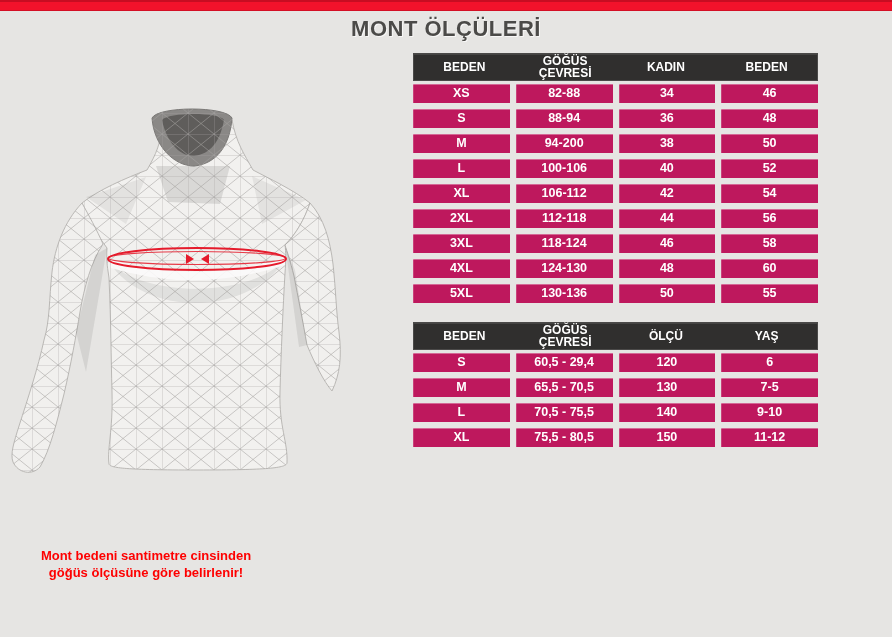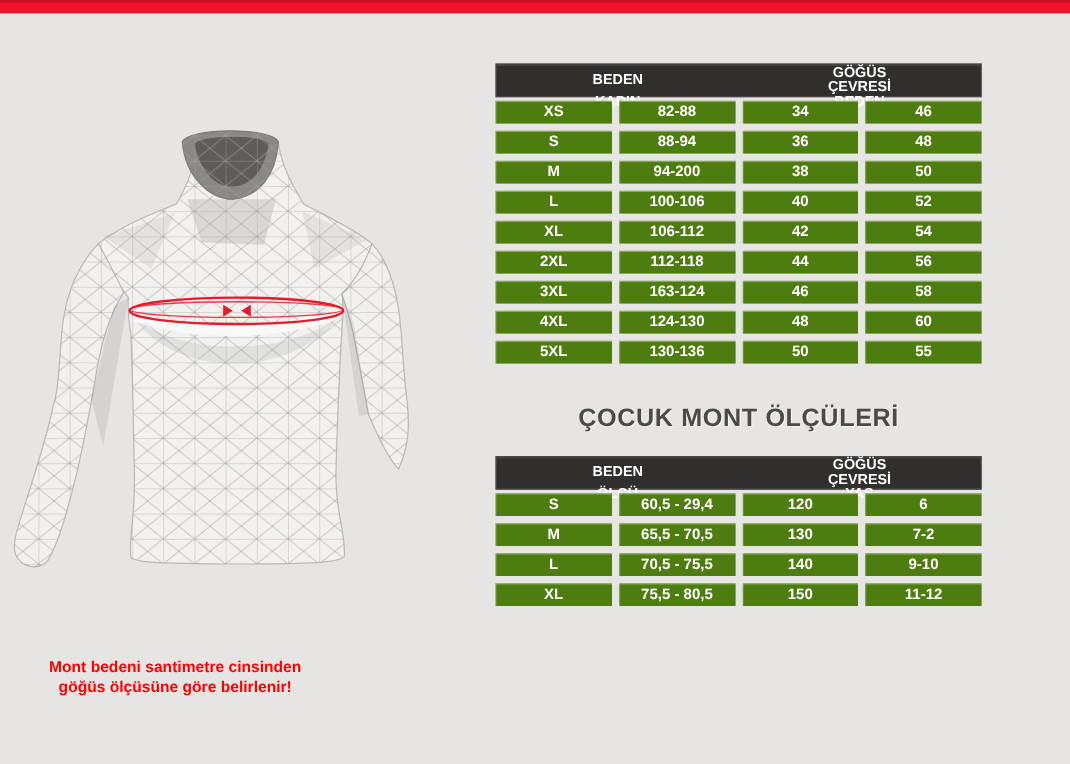--- a/index.html
+++ b/index.html
@@ -16,34 +16,34 @@
   }
   .main-title{
     position:absolute; left:0; top:16px; width:892px; margin:0;
     text-align:center; font-size:22px; font-weight:bold; color:#4b4a48;
     letter-spacing:.5px;
     text-shadow:1px 1px 0 rgba(255,255,255,.7);
   }
   .figure-wrap{ position:absolute; left:6px; top:92px; width:352px; height:385px; }
   .tables-col{ position:absolute; left:413px; top:53px; width:405px; }
   .t-head{
-    display:grid; grid-template-columns:repeat(2,1fr); align-items:center;
+    display:grid; grid-template-columns:repeat(4,1fr); align-items:center;
     height:28px; background:#302f2e; border:1px solid #4a4948; box-sizing:border-box;
     box-shadow:inset 0 1px 0 rgba(255,255,255,.1);
   }
   .t-hcell{
     text-align:center; color:#ffffff; font-weight:bold; font-size:12px;
     line-height:12px; white-space:pre-line;
   }
   .t-body{
     margin-top:3px; display:grid; grid-template-columns:repeat(4,1fr);
     column-gap:6px; row-gap:6px;
   }
   .t-cell{
-    height:19px; line-height:19px; background:#4d7c0f; text-align:center;
+    height:19px; line-height:19px; background:#be185d; text-align:center;
     color:#ffffff; font-weight:bold; font-size:12.5px;
     box-shadow:inset 0 1px 0 rgba(255,255,255,.35), inset 1px 0 0 rgba(255,255,255,.18);
   }
   .child-title{
     margin:34px 0 0 0; text-align:center; font-size:21px; font-weight:bold;
     color:#4b4a48; letter-spacing:.5px; text-shadow:1px 1px 0 rgba(255,255,255,.7);
   }
   .size-table-2{ margin-top:19px; }
   .red-note{
     position:absolute; left:8px; top:547px; width:276px;
@@ -55,20 +55,21 @@
     position:absolute; left:290px; top:543px; width:596px; margin:0;
     color:#757473; font-size:15.5px; line-height:22px;
   }
 </style>
 </head>
 <body>
 
 <div class="page">
   <div class="topbar"></div>
 
+  <h1 class="main-title">MONT ÖLÇÜLERİ</h1>
 
   <div class="figure-wrap">
     <svg width="352" height="385" viewBox="0 0 352 385">
       <defs>
         <pattern id="mesh" width="26" height="21" patternUnits="userSpaceOnUse">
           <path d="M0,0 H26 M0,0 V21 M0,0 L26,21 M26,0 L0,21" fill="none" stroke="#a3a19f" stroke-width="0.7" opacity="0.8"></path>
         </pattern>
         <clipPath id="bodyclip">
           <path d="M157,28 C155,52 150,62 141,78 C120,86 92,98 76,111 C82,128 92,144 101,156 C100,170 102,178 103,186 C105,230 105,265 106,300 C107,340 101,356 103,372 C104,376 120,378 191,378 C262,378 280,376 281,371 C282,350 273,335 274,300 C275,262 277,215 279,181 C280,168 280,160 279,153 C291,141 299,126 304,111 C288,98 262,86 247,78 C238,62 230,50 226,28 C213,40 168,40 157,28 Z"></path>
           <path d="M76,111 C58,130 49,155 46,180 C43,208 44,228 38,248 C32,276 22,306 13,334 C8,350 4,362 7,370 C12,381 26,384 34,375 C44,358 51,330 58,302 C65,272 70,244 74,220 C78,196 85,170 97,152 C91,138 82,122 76,111 Z"></path>
@@ -135,53 +136,52 @@
           <div class="t-cell">52</div>
           <div class="t-cell">XL</div>
           <div class="t-cell">106-112</div>
           <div class="t-cell">42</div>
           <div class="t-cell">54</div>
           <div class="t-cell">2XL</div>
           <div class="t-cell">112-118</div>
           <div class="t-cell">44</div>
           <div class="t-cell">56</div>
           <div class="t-cell">3XL</div>
-          <div class="t-cell">163-124</div>
+          <div class="t-cell">118-124</div>
           <div class="t-cell">46</div>
           <div class="t-cell">58</div>
           <div class="t-cell">4XL</div>
           <div class="t-cell">124-130</div>
           <div class="t-cell">48</div>
           <div class="t-cell">60</div>
           <div class="t-cell">5XL</div>
           <div class="t-cell">130-136</div>
           <div class="t-cell">50</div>
           <div class="t-cell">55</div>
         </div>
     </section>
 
-    <h2 class="child-title">ÇOCUK MONT ÖLÇÜLERİ</h2>
 
     <section class="size-table size-table-2">
       <div class="t-head">
           <div class="t-hcell">BEDEN</div>
           <div class="t-hcell">GÖĞÜS
 ÇEVRESİ</div>
           <div class="t-hcell">ÖLÇÜ</div>
           <div class="t-hcell">YAŞ</div>
         </div>
       <div class="t-body">
           <div class="t-cell">S</div>
           <div class="t-cell">60,5 - 29,4</div>
           <div class="t-cell">120</div>
           <div class="t-cell">6</div>
           <div class="t-cell">M</div>
           <div class="t-cell">65,5 - 70,5</div>
           <div class="t-cell">130</div>
-          <div class="t-cell">7-2</div>
+          <div class="t-cell">7-5</div>
           <div class="t-cell">L</div>
           <div class="t-cell">70,5 - 75,5</div>
           <div class="t-cell">140</div>
           <div class="t-cell">9-10</div>
           <div class="t-cell">XL</div>
           <div class="t-cell">75,5 - 80,5</div>
           <div class="t-cell">150</div>
           <div class="t-cell">11-12</div>
         </div>
     </section>

